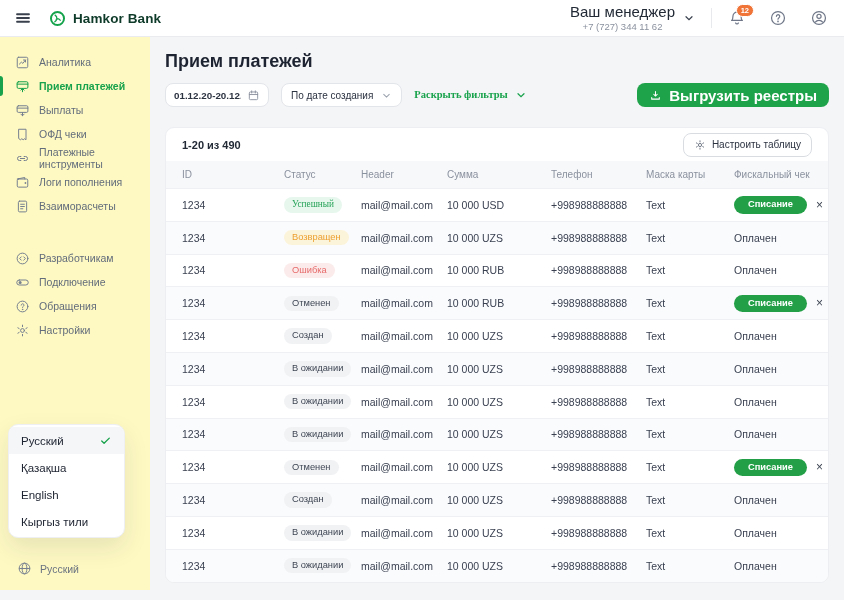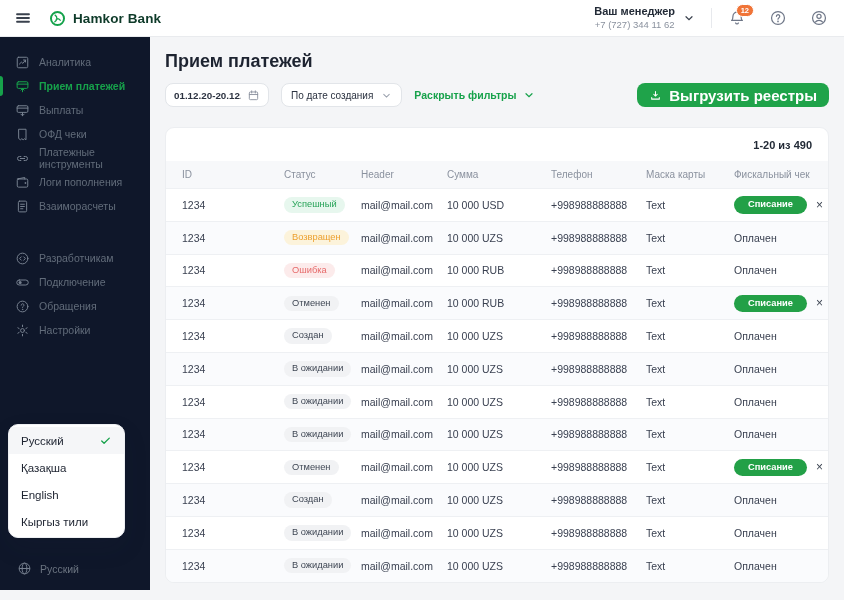--- a/index.html
+++ b/index.html
@@ -17,36 +17,36 @@
   .topbar {
     position:absolute; top:0; left:0; width:844px; height:37px;
     background:#ffffff; border-bottom:1px solid #e9ebee;
     display:flex; align-items:center; z-index:20; padding:0 14px;
   }
   .hamburger { width:20px; height:20px; color:#3a414d; cursor:pointer; display:flex; align-items:center; }
   .logo { display:flex; align-items:center; gap:7px; margin-left:15px; }
   .logo-name { font-size:13.5px; font-weight:bold; color:#0e3a29; letter-spacing:.1px; }
   .topbar-right { margin-left:auto; display:flex; align-items:center; }
   .manager { display:flex; flex-direction:column; align-items:center; line-height:1.25; }
-  .manager-label { font-size:11px; font-weight:bold; color:#222a36;text-align:center; }
+  .manager-label { font-size:15px; font-weight:normal; color:#222a36;text-align:center; }
   .manager-phone { font-size:9.5px; color:#8a919e; }
   .manager-chevron { margin-left:8px; color:#3a414d; }
   .topbar-divider { width:1px; height:20px; background:#e7e9ed; margin:0 16px; }
   .icon-btn { position:relative; color:#6e7687; margin-right:23px; cursor:pointer; }
   .icon-btn:last-child { margin-right:2px; }
   .badge-count {
     position:absolute; top:-5px; right:-8px; background:#f07438; color:#fff;
     font-size:7.5px; font-weight:bold; padding:1.5px 4px; border-radius:8px;
     border:1.5px solid #fff; line-height:1;
   }
 
   
   .sidebar {
     position:absolute; top:37px; left:0; width:150px; height:553px;
-    background:#0f172a; padding-top:13px; z-index:5;
+    background:#fef9c3; padding-top:13px; z-index:5;
   }
   .nav-group2 { margin-top:28px; }
   .nav-item {
     display:flex; align-items:center; gap:9px; height:24px; padding-left:15px;
     font-size:10.5px; color:#626c7a; cursor:pointer; position:relative;
   }
   .nav-item .nav-icon { color:#76808f; width:15px; height:15px; flex:0 0 15px; }
   .nav-item.active { color:#17a24b; font-weight:bold; }
   .nav-item.active .nav-icon { color:#17a24b; }
   .nav-item.active::before {
@@ -83,21 +83,21 @@
   .date-input {
     border:none; outline:none; width:100%; font-size:9.8px; font-weight:bold; color:#2b3240;
     font-family:"Liberation Sans", sans-serif; background:transparent;
   }
   .date-input-wrap .ctrl-icon { color:#8a919e; flex:0 0 auto; }
   .select-ctrl {
     display:flex; align-items:center; gap:8px; background:#fff; border:1px solid #e2e5e9;
     border-radius:8px; height:24px; padding:0 9px; font-size:10px; color:#2b3240; cursor:pointer;
   }
   .select-ctrl .ctrl-icon { color:#9aa1ad; }
-  .expand-filters { display:flex; align-items:flex-start; gap:7px; color:#17a24b; font-size:10.5px; font-weight:bold; cursor:pointer; }
+  .expand-filters { display:flex; align-items:flex-start; gap:7px; color:#17a24b; font-size:10.5px; font-weight:bold; cursor:pointer;font-family:Liberation Serif, serif; }
   .export-btn {
     margin-left:auto; display:flex; align-items:center; gap:7px; background:#1fa34a; color:#fff;
     border:none; border-radius:8px; height:24px; padding:0 12px; font-size:15px; font-weight:bold;
     font-family:"Liberation Sans", sans-serif; cursor:pointer;
   }
 
   
   .card {
     margin-top:20px; background:#fff; border:1px solid #eceef1; border-radius:9px;
     overflow:hidden;
@@ -114,21 +114,21 @@
     display:grid;
     grid-template-columns:102px 77px 86px 104px 95px 88px 1fr;
     align-items:center; padding:0 16px;
   }
   .thead { height:27px; background:#f7f8fa; font-size:10px; color:#8a919e; }
   .tr { height:32.8px; border-top:1px solid #eef0f3; font-size:10.5px; color:#3a4151; background:#fff; }
   .tr:nth-child(even) { background:#fafbfd; }
   .pill {
     display:inline-block; font-size:9.3px; padding:3px 8px; border-radius:10px; line-height:1;
   }
-  .st-success { background:#e7f7ee; color:#27a358; }
+  .st-success { background:#e7f7ee; color:#27a358;font-family:Liberation Serif, serif; }
   .st-warning { background:#fcf3db; color:#eca030; }
   .st-error   { background:#fcebeb; color:#e66a6a; }
   .st-neutral { background:#f1f2f4; color:#3f4754; }
   .td-fiscal { display:flex; align-items:center; gap:9px; }
   .fiscal-badge {
     background:#23a047; color:#fff; font-size:9.3px; font-weight:bold;
     padding:4px 14px; border-radius:11px; line-height:1; cursor:pointer;
   }
   .fiscal-close { color:#3f4754; font-size:12px; cursor:pointer; line-height:1; }
   .fiscal-text { color:#3a4151; }
@@ -377,20 +377,29 @@
             <path d="M5 15.5v3.2h14v-3.2"></path>
           </svg>
       </span>
       <span>Выгрузить реестры</span>
     </button>
   </div>
 
   <div class="card">
     <div class="card-head">
       <span class="range-label">1-20 из 490</span>
+      <button class="configure-btn">
+        <span class="ctrl-icon">
+          <svg width="12" height="12" viewBox="0 0 24 24" fill="none" stroke="currentColor" stroke-width="1.7">
+              <circle cx="12" cy="12" r="3.2"></circle>
+              <path d="M12 3.6v2.2M12 18.2v2.2M4.7 7.8l1.9 1.1M17.4 15.1l1.9 1.1M4.7 16.2l1.9-1.1M17.4 8.9l1.9-1.1" stroke-linecap="round"></path>
+            </svg>
+        </span>
+        <span>Настроить таблицу</span>
+      </button>
     </div>
     <div class="thead" id="thead">
         <div class="th">ID</div>
         <div class="th">Статус</div>
         <div class="th">Header</div>
         <div class="th">Сумма</div>
         <div class="th">Телефон</div>
         <div class="th">Маска карты</div>
         <div class="th">Фискальный чек</div>
       </div>

